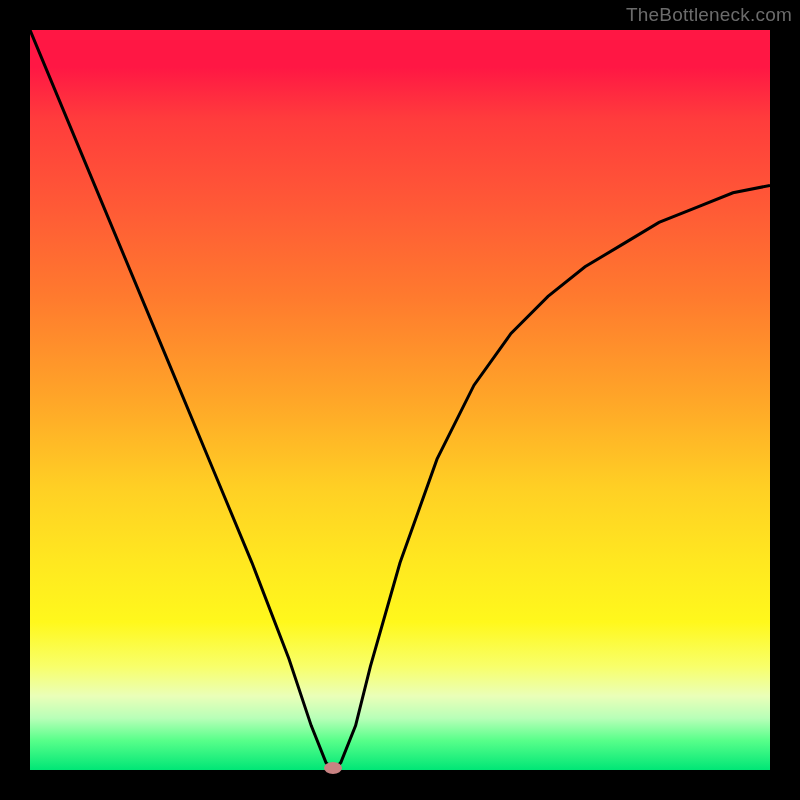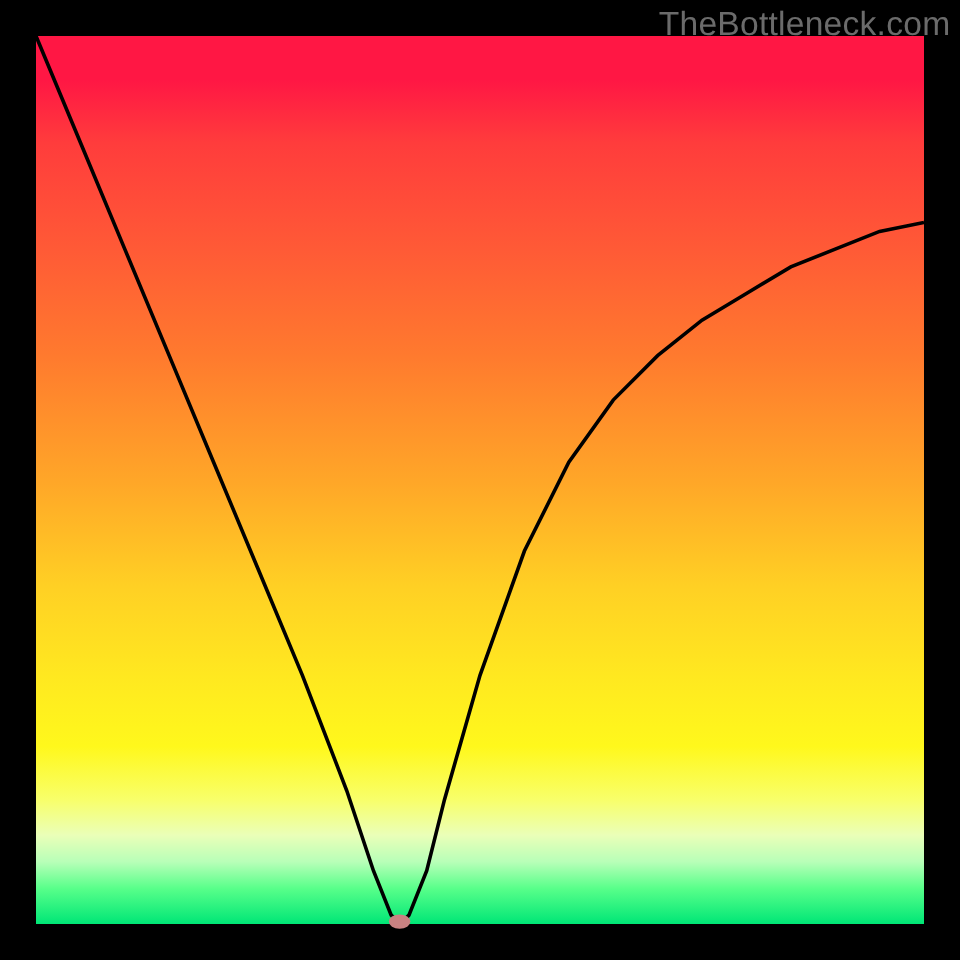--- a/index.html
+++ b/index.html
@@ -30,21 +30,21 @@
       #eaffb8 90%,
       #b8ffb8 93%,
       #58ff8a 96%,
       #00e676 100%);
   }
   .watermark {
     position: absolute;
     top: 4px;
     right: 8px;
     font-family: Arial, Helvetica, sans-serif;
-    font-size: 28px;
+    font-size: 19px;
     color: #6b6b6b;
     letter-spacing: 0.2px;
     font-weight: 500;
   }
   .curve {
     position: absolute;
     left: 30px;
     top: 30px;
     width: 740px;
     height: 740px;

